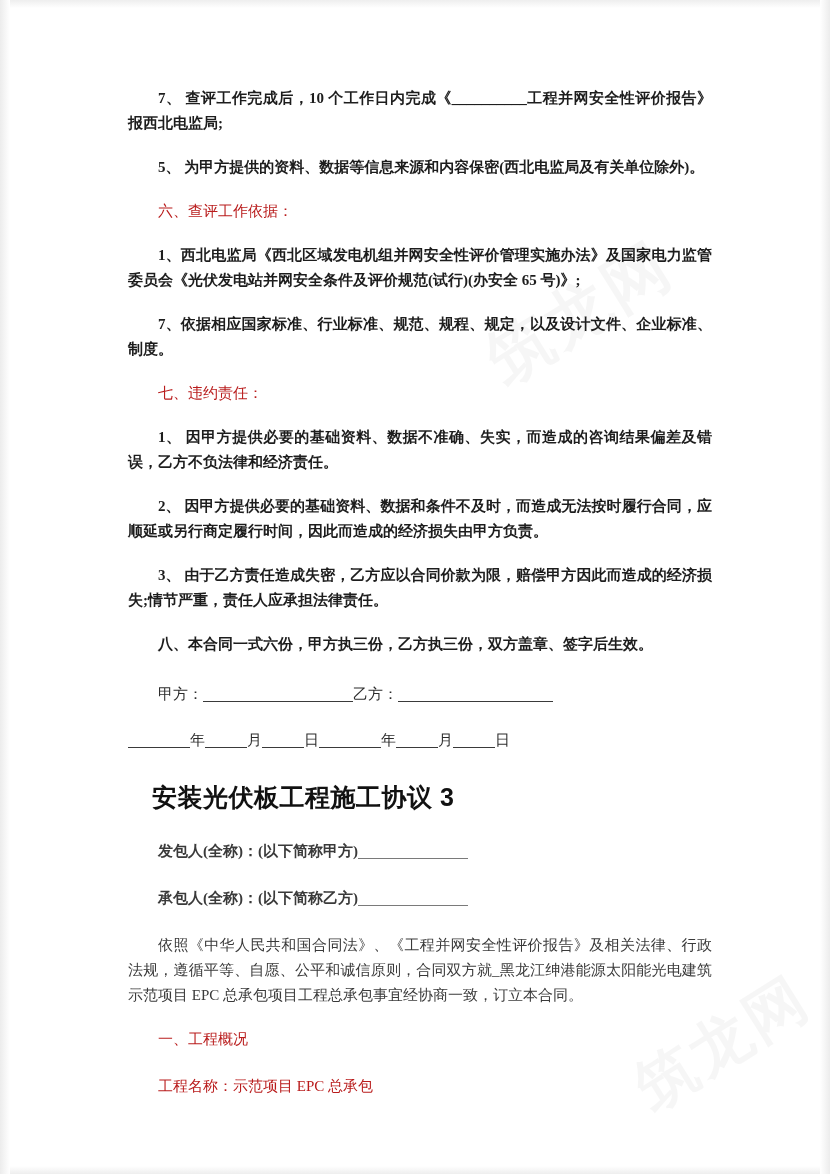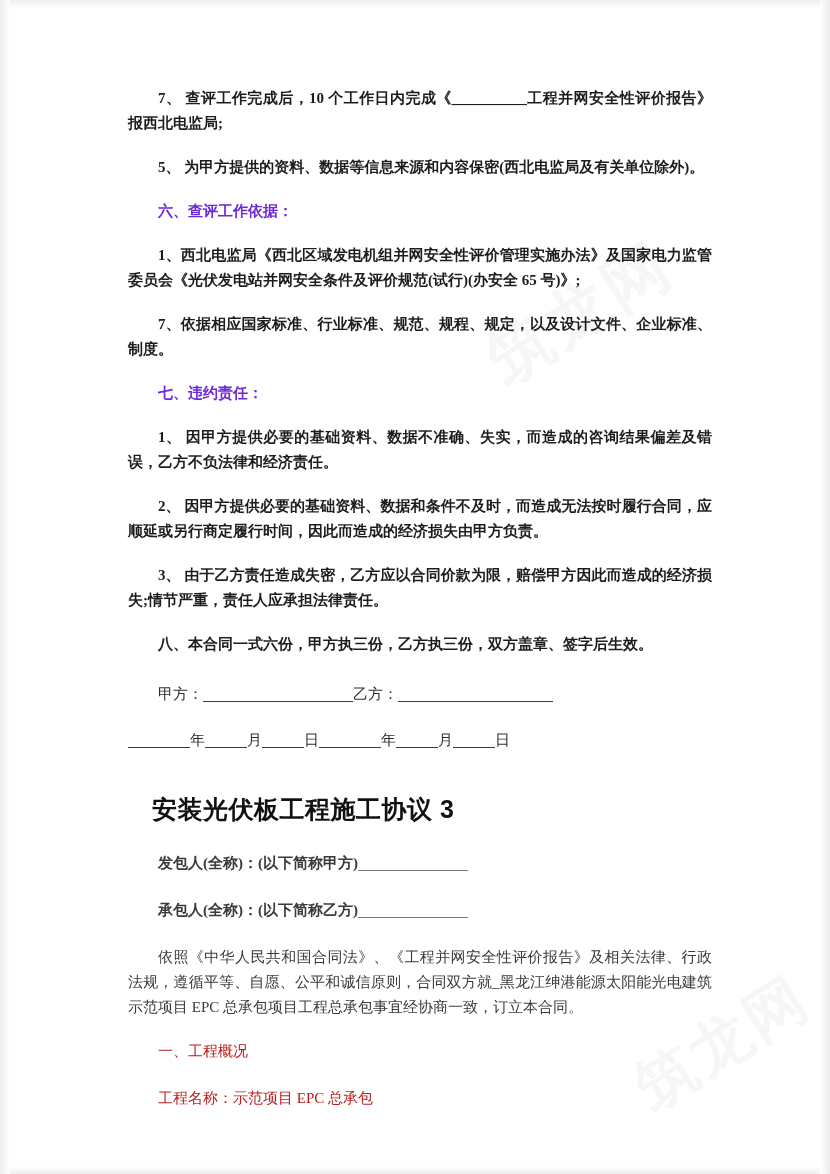--- a/index.html
+++ b/index.html
@@ -94,22 +94,22 @@
   .para-bold {
     font-weight: bold;
     color: #1d1d1d;
   }
   .para-plain {
     font-weight: normal;
     color: #3a3a3a;
   }
   .heading-bold {
     text-indent: 30px;
-    font-weight: bold;
-    color: #6d28d9;
+    font-weight: normal;
+    color: #b91c1c;
     margin-bottom: 19px;
   }
 
   .blank-inline {
     text-decoration: underline;
     text-decoration-color: #3a3a3a;
   }
 
   
   .sig-row {
@@ -120,21 +120,21 @@
   }
   .sig-row .rule {
     display: inline-block;
     border-bottom: 1px solid #3a3a3a;
     vertical-align: -3px;
   }
   .rule-w150 { width: 150px; }
   .rule-w155 { width: 155px; }
 
   .date-row {
-    margin-bottom: 38px;
+    margin-bottom: 26px;
     white-space: nowrap;
     color: #2c2c2c;
     letter-spacing: 0;
   }
   .date-row .u {
     display: inline-block;
     border-bottom: 1px solid #3a3a3a;
     vertical-align: -3px;
   }
   .u-long  { width: 62px; }

